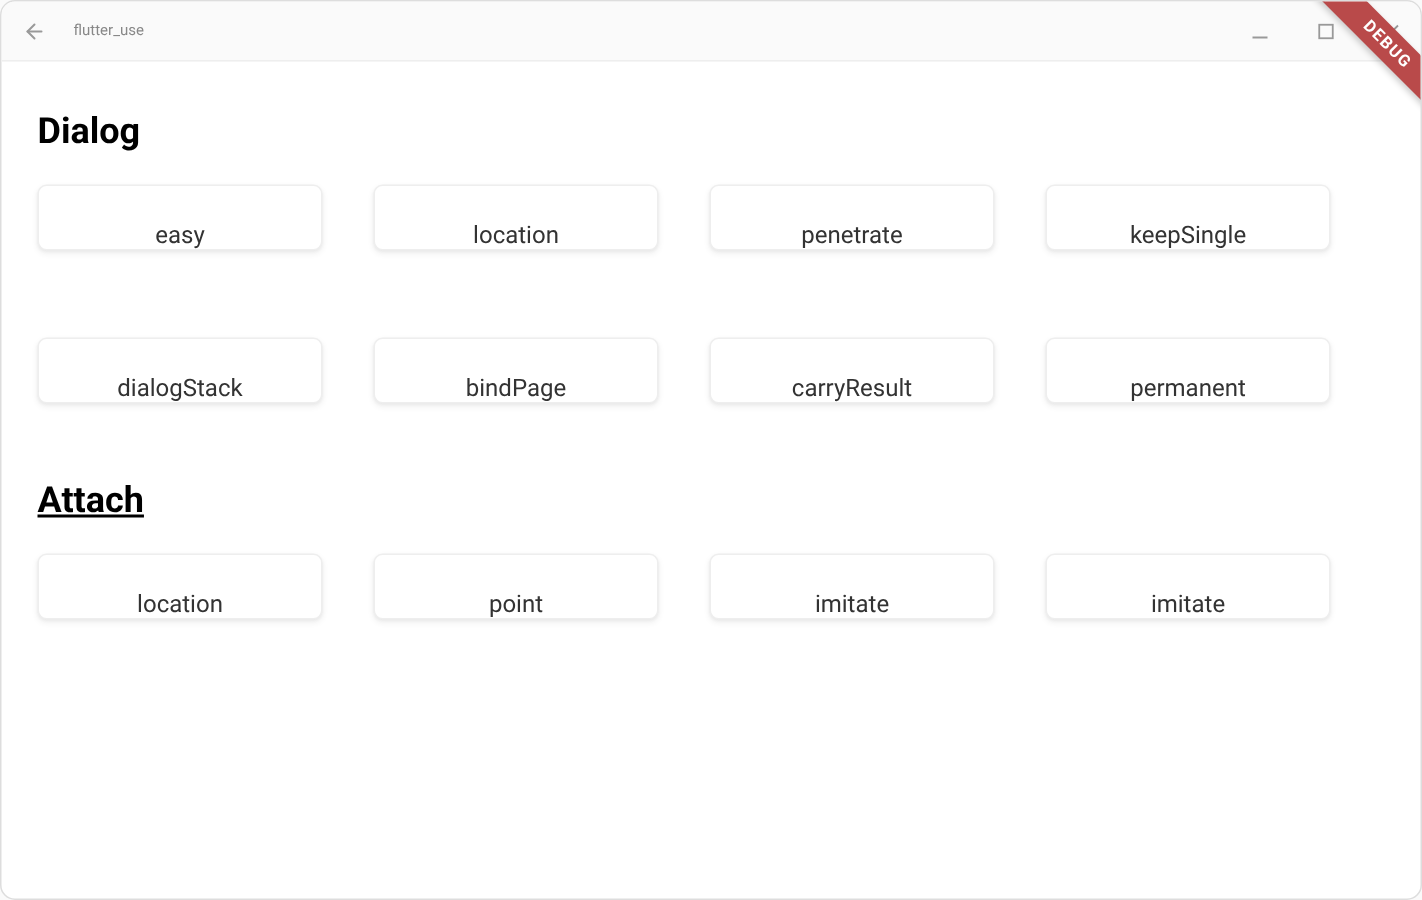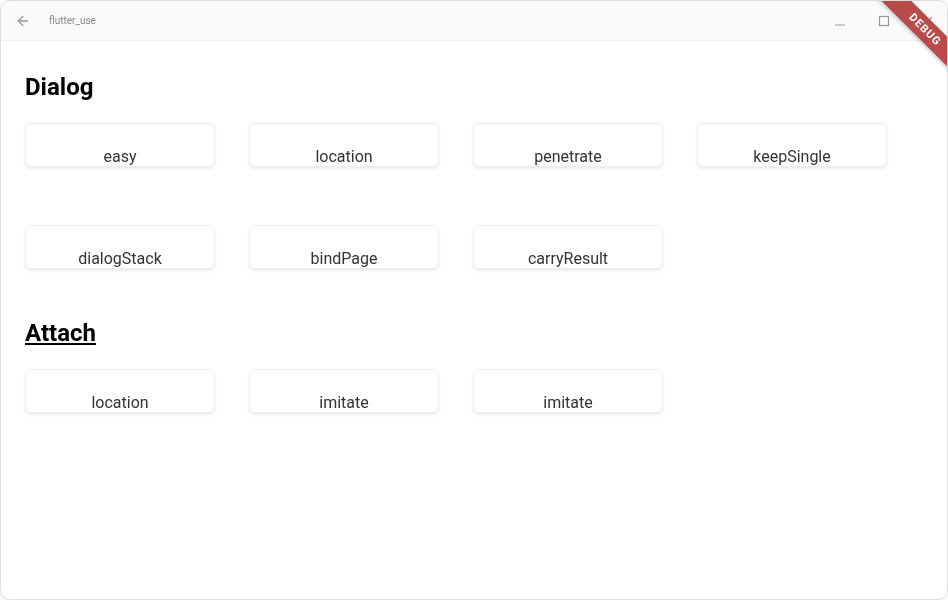--- a/index.html
+++ b/index.html
@@ -166,28 +166,34 @@
         </div>
       <div class="tile">
           <span>dialogStack</span>
         </div>
       <div class="tile">
           <span>bindPage</span>
         </div>
       <div class="tile">
           <span>carryResult</span>
         </div>
+      <div class="tile">
+          <span>permanent</span>
+        </div>
     </div>
 
     <div class="section-title mt">Attach</div>
     <div class="grid">
       <div class="tile">
           <span>location</span>
         </div>
       <div class="tile">
+          <span>point</span>
+        </div>
+      <div class="tile">
           <span>imitate</span>
         </div>
       <div class="tile">
           <span>imitate</span>
         </div>
     </div>
 
   </div>
 </div>
 

